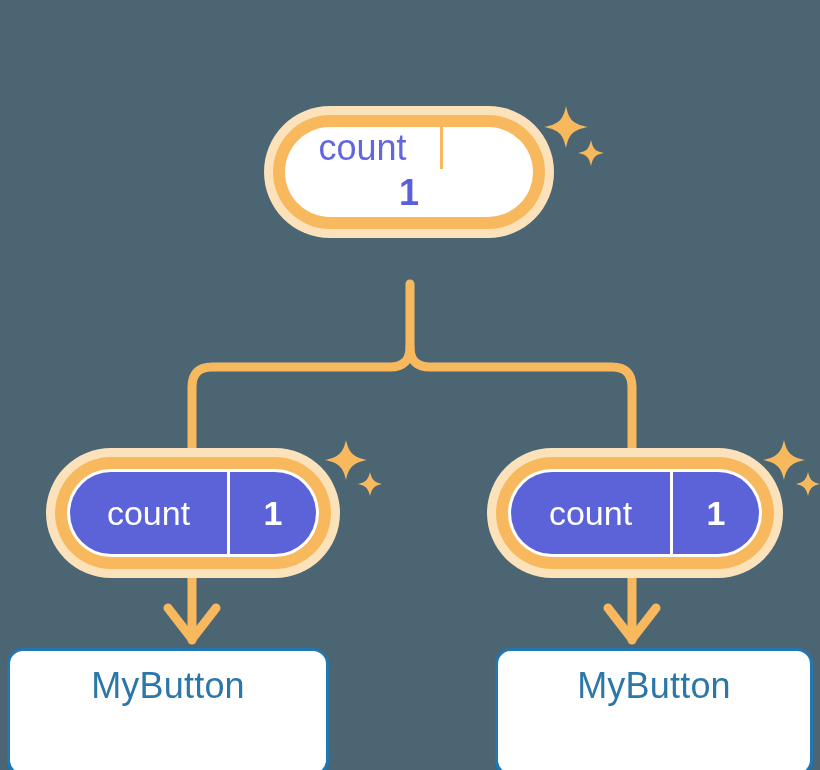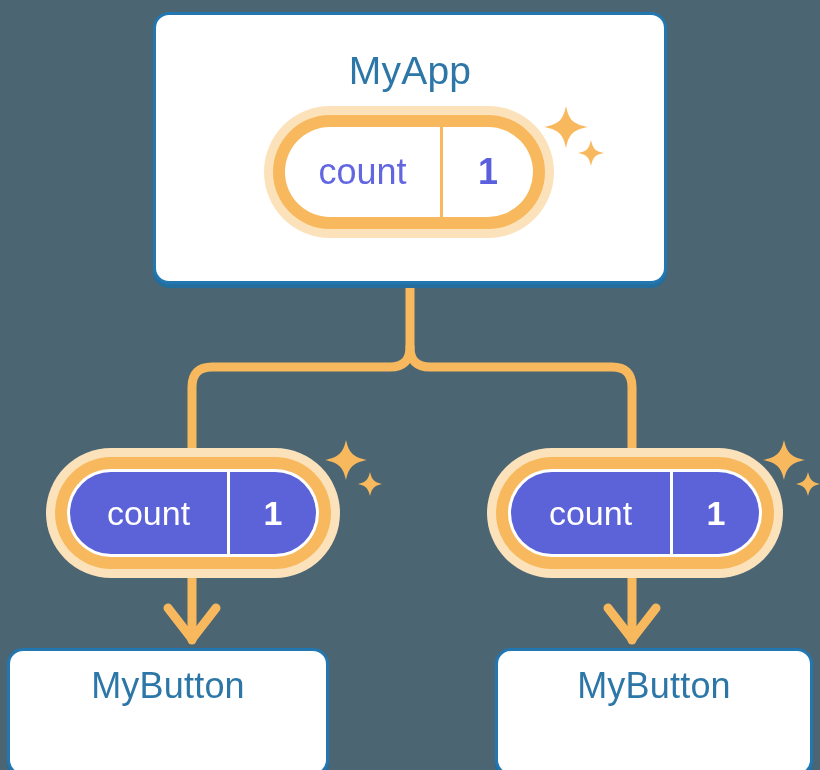--- a/index.html
+++ b/index.html
@@ -102,20 +102,21 @@
   .pill-body {
     position: absolute;
     left: 21px;
     top: 21px;
     right: 21px;
     bottom: 21px;
     border-radius: 999px;
     display: flex;
     align-items: stretch;
     overflow: hidden;
+    flex-direction: column;
   }
   .pill-key, .pill-val {
     display: flex;
     align-items: center;
     justify-content: center;
     box-sizing: border-box;
   }
   .pill-key {
     flex: 0 0 auto;
   }
@@ -218,23 +219,20 @@
       <path d="M 192 578 L 192 640" fill="none" stroke="#f8b95e" stroke-width="9" stroke-linecap="round"></path>
       <path d="M 168 608 L 192 639 L 216 608" fill="none" stroke="#f8b95e" stroke-width="9" stroke-linecap="round" stroke-linejoin="round"></path>
     </g>
 
     <g>
       <path d="M 632 578 L 632 640" fill="none" stroke="#f8b95e" stroke-width="9" stroke-linecap="round"></path>
       <path d="M 608 608 L 632 639 L 656 608" fill="none" stroke="#f8b95e" stroke-width="9" stroke-linecap="round" stroke-linejoin="round"></path>
     </g>
   </svg>
 
-  <div class="card" id="card-myapp">
-    <div class="card-title">MyApp</div>
-  </div>
 
   <div class="pill-wrap pill-white" id="pill-myapp">
     <div class="pill-halo"></div>
     <div class="pill-ring"></div>
     <div class="pill-body">
       <div class="pill-key">count</div>
       <div class="pill-val">1</div>
     </div>
   </div>
 

